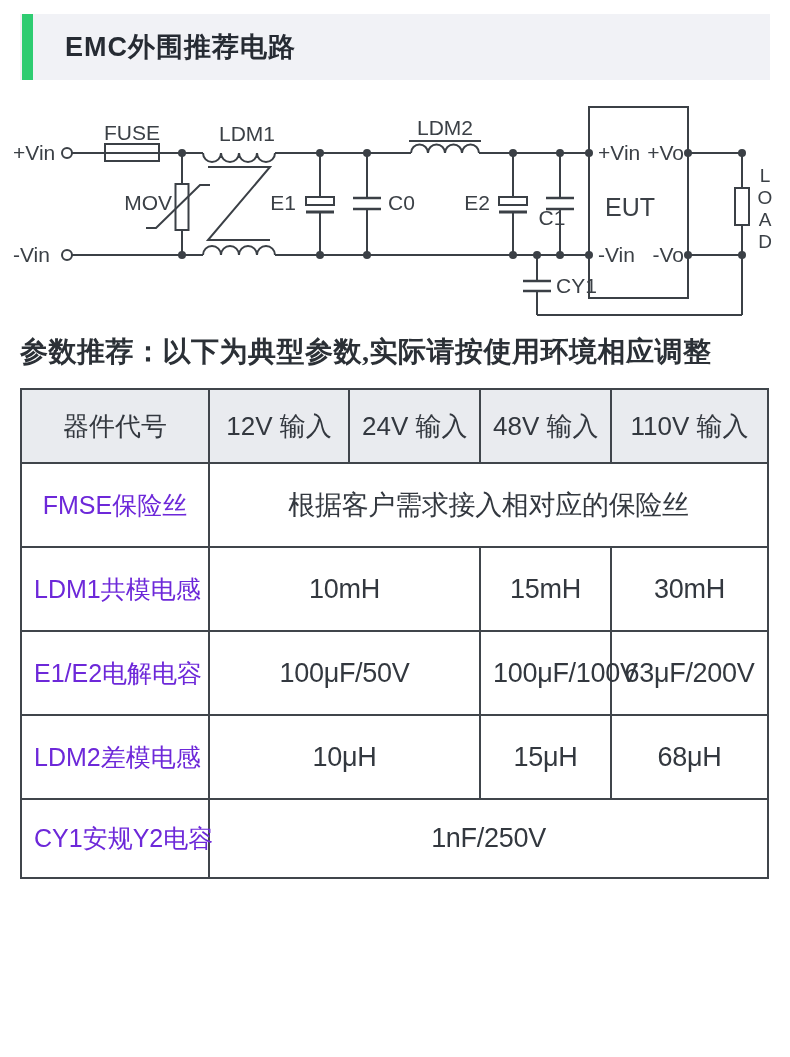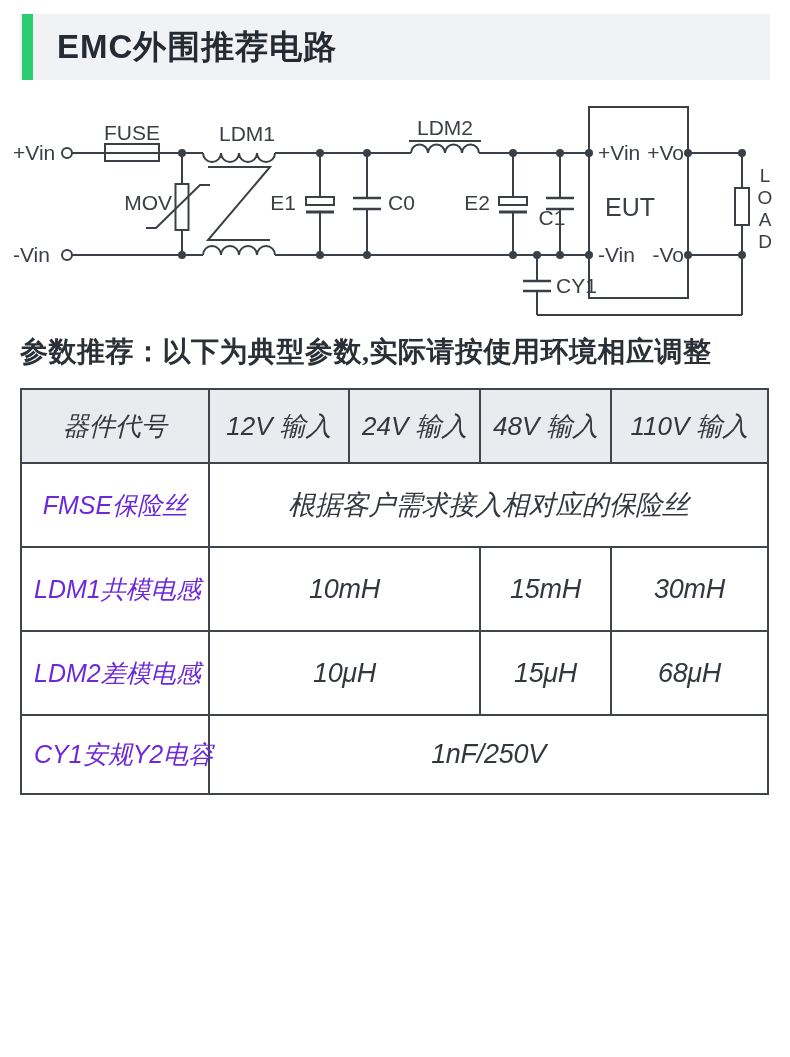--- a/index.html
+++ b/index.html
@@ -3,21 +3,21 @@
 <meta charset="utf-8">
 <style>
   html,body{margin:0;padding:0;background:#fff;}
   .canvas{position:relative;width:790px;height:1057px;background:#fff;overflow:hidden;
     font-family:"Liberation Sans","DejaVu Sans",sans-serif;color:#30353c;}
 
   
   .header-panel{position:absolute;left:20px;top:14px;width:750px;height:66px;
     background:#f1f2f6;display:flex;align-items:center;}
   .accent-bar{width:11px;height:66px;margin-left:2px;background:#2ecc71;flex:0 0 auto;}
-  .page-title{margin-left:24px;font-size:33px;font-weight:600;color:#262b33;letter-spacing:1px;}
+  .page-title{margin-left:32px;font-size:27px;font-weight:600;color:#262b33;letter-spacing:1px;}
 
   
   .circuit{position:absolute;left:0;top:95px;width:790px;height:240px;}
   .circuit svg{display:block;}
   .circuit text{fill:#3b4046;font-family:"Liberation Sans","DejaVu Sans",sans-serif;font-size:21px;}
   .circuit .big{font-size:25px;}
   .circuit .loadtxt{font-size:19px;}
   .wire{stroke:#3b4046;stroke-width:2;fill:none;}
   .plate{stroke:#3b4046;stroke-width:2.5;fill:none;}
   .plate-thick{stroke:#3b4046;stroke-width:3;fill:none;}
@@ -27,21 +27,21 @@
   .term{stroke:#3b4046;stroke-width:2;fill:#ffffff;}
 
   
   .subtitle{position:absolute;left:20px;top:333px;width:760px;
     font-size:28px;font-weight:700;color:#2b3036;letter-spacing:0.5px;font-family:Liberation Serif, serif;}
 
   
   .tbl-wrap{position:absolute;left:20px;top:388px;}
   table{border-collapse:collapse;table-layout:fixed;width:747px;}
   th,td{border:2px solid #40454b;text-align:center;vertical-align:middle;
-    padding:12px;white-space:nowrap;overflow:visible;font-style:italic;}
+    padding:12px;white-space:nowrap;overflow:visible;}
   thead tr{height:74px;}
   tbody tr{height:84px;}
   tbody tr:last-child{height:79px;margin-left:16px;}
   thead th{background:#e9ebef;font-weight:400;font-size:26px;color:#33383f;}
   td.lbl{font-size:25px;color:#6d28d9;}
   td.val{font-size:27px;color:#33383f;letter-spacing:-0.3px;}
 </style>
 </head>
 <body>
 
@@ -205,20 +205,26 @@
           <td class="lbl">FMSE保险丝</td>
           <td class="val" colspan="4">根据客户需求接入相对应的保险丝</td>
         </tr>
         <tr>
           <td class="lbl">LDM1共模电感</td>
           <td class="val" colspan="2">10mH</td>
           <td class="val">15mH</td>
           <td class="val">30mH</td>
         </tr>
         <tr>
+          <td class="lbl">E1/E2电解电容</td>
+          <td class="val" colspan="2">100μF/50V</td>
+          <td class="val">100μF/100V</td>
+          <td class="val">63μF/200V</td>
+        </tr>
+        <tr>
           <td class="lbl">LDM2差模电感</td>
           <td class="val" colspan="2">10μH</td>
           <td class="val">15μH</td>
           <td class="val">68μH</td>
         </tr>
         <tr>
           <td class="lbl">CY1安规Y2电容</td>
           <td class="val" colspan="4">1nF/250V</td>
         </tr>
       </tbody>

